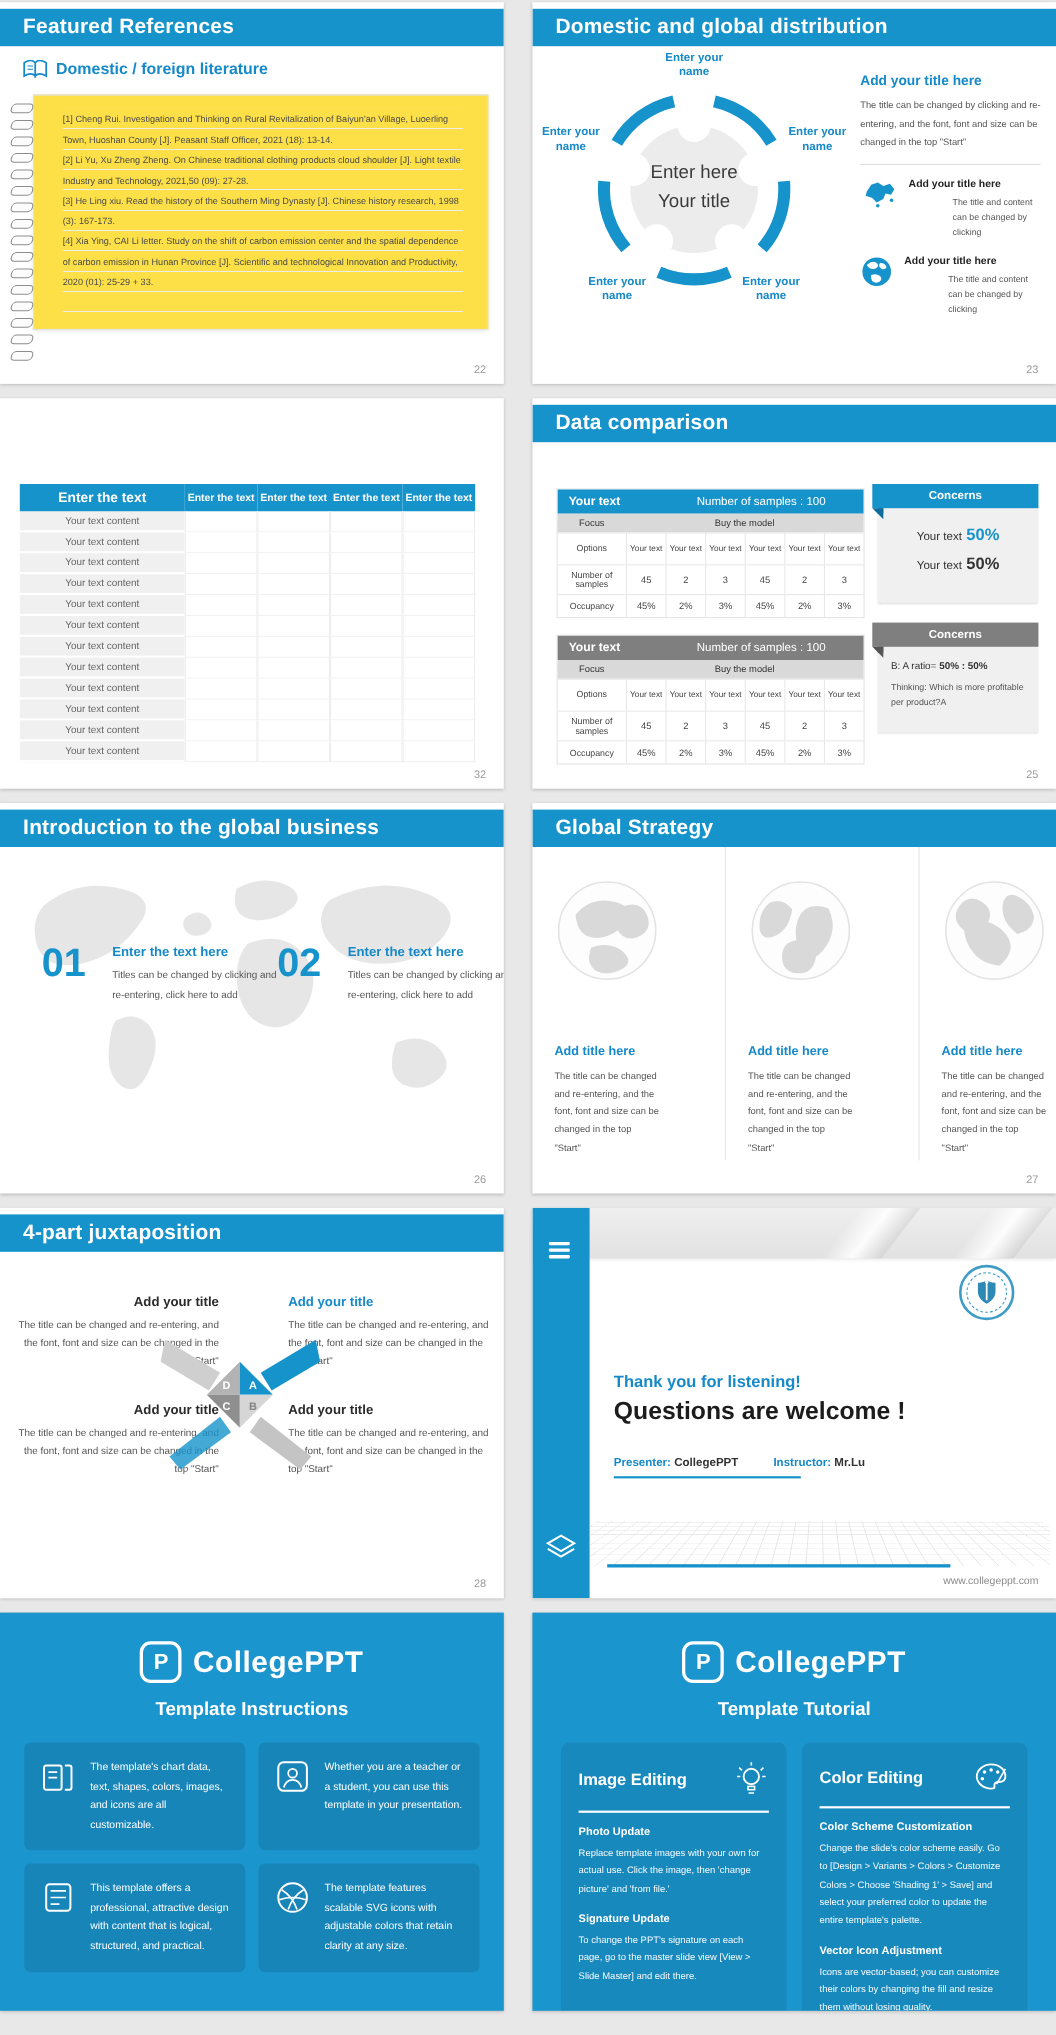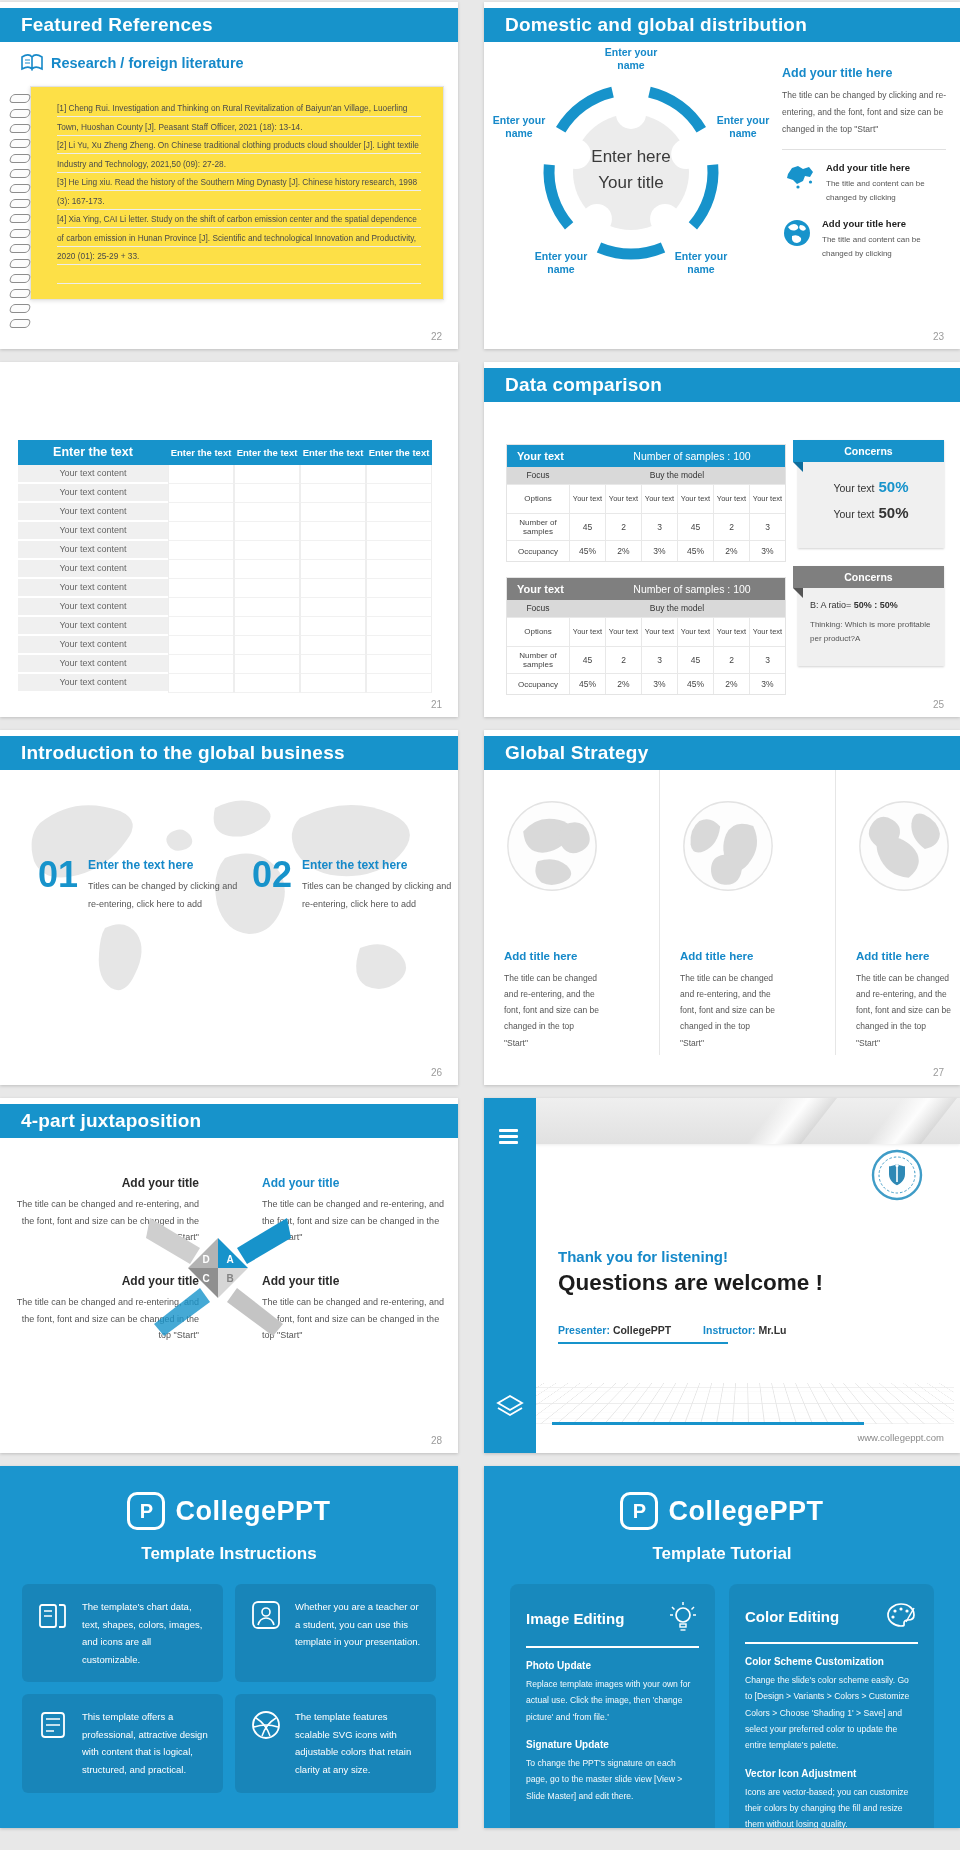--- a/index.html
+++ b/index.html
@@ -32,21 +32,21 @@
   #dist-wrap{position:absolute;left:12px;top:42px;width:280px;height:264px;}
   #dist-svg{position:absolute;left:0;top:0;}
   .dn{position:absolute;width:58px;text-align:center;color:var(--blue-text);font-weight:bold;font-size:10.5px;line-height:1.25;}
   .dcenter{position:absolute;left:55px;top:100px;width:160px;text-align:center;color:#3a3a3a;font-size:17px;line-height:1.55;}
   .dpanel{position:absolute;left:298px;top:64px;width:164px;}
   .dpanel h3{margin:0 0 7px;color:var(--blue-text);font-size:12.5px;}
   .dpanel .pbody{font-size:8.5px;color:#555;line-height:2.0;}
   .dpanel hr{border:none;border-top:1px solid #e0e0e0;margin:11px 0 12px;}
   .ditem{display:flex;gap:10px;margin-bottom:13px;align-items:flex-start;}
   .ditem .dtit{font-size:9.5px;font-weight:bold;color:#222;margin-bottom:4px;}
-  .ditem .dbody{font-size:8px;color:#555;line-height:1.75;}
+  .ditem .dbody{font-size:8px;color:#555;line-height:1.75;margin-left:40px;}
 
   
   #form-table{position:absolute;left:18px;top:78px;width:414px;display:grid;grid-template-columns:150px repeat(4,1fr);}
   .fh{background:var(--blue);color:#fff;font-weight:bold;font-size:9.5px;height:25px;line-height:25px;text-align:center;}
   .fh0{font-size:12.5px;}
   .fl{background:#f0f0f0;color:#666;font-size:9px;height:17px;line-height:17px;text-align:center;border-bottom:2px solid #fff;}
   .fc{background:#fff;border-right:1px solid #eee;border-bottom:1px solid #f1f1f1;border-left:1px solid #eee;}
 
   
   #comp-tables{position:absolute;left:22px;top:82px;width:280px;}
@@ -68,21 +68,21 @@
   .cbox.gray .cbox-head{background:var(--gray-head);}
   .cbox.gray .cbox-head::after{border-top-color:#555;border-right-color:#555;}
   .cline{text-align:center;margin-top:9px;font-size:10.5px;color:#333;}
   .cval{font-size:15px;font-weight:bold;margin-left:4px;}
   .cval.blue{color:var(--blue);}
   .cval.dark{color:#333;}
   .cratio{font-size:9px;color:#333;margin:12px 12px 0;}
   .cnote{font-size:8px;color:#555;line-height:1.7;margin:8px 12px 14px;}
 
   
-  .biz-item{position:absolute;display:flex;gap:10px;}
+  .biz-item{position:absolute;display:flex;gap:24px;}
   .biz-num{font-size:36px;font-weight:bold;color:var(--blue);line-height:.95;}
   .biz-tit{font-size:12px;font-weight:bold;color:var(--blue-text);margin-bottom:6px;}
   .biz-body{font-size:9px;color:#555;line-height:1.95;width:158px;}
 
   
   .gs-cols{position:absolute;left:0;top:40px;right:0;bottom:30px;display:flex;gap:39px;}
   .gs-col{flex:1;padding:28px 20px 0;position:relative;}
   .gs-col + .gs-col{border-left:1px solid #e6e6e6;}
   .gs-globe{display:block;margin:0 auto;}
   .gs-tit{font-size:11.5px;font-weight:bold;color:var(--blue-text);margin:56px 0 8px;}
@@ -143,21 +143,21 @@
 <div class="slide" style="left:0;top:2px;width:458px;height:347px;">
   <div class="sl-head"><span>Featured References</span></div>
   <div class="sec-row">
     <span>
       <svg width="24" height="18" viewBox="0 0 24 18">
           <path d="M2,3 C6,0.5 10,0.5 12,3 L12,15 C10,12.8 6,12.8 2,15 Z M22,3 C18,0.5 14,0.5 12,3 L12,15 C14,12.8 18,12.8 22,15 Z" fill="none" stroke="#1689c9" stroke-width="1.6"></path>
           <line x1="5" y1="6" x2="10" y2="6" stroke="#1689c9" stroke-width="1"></line>
           <line x1="5" y1="9" x2="10" y2="9" stroke="#1689c9" stroke-width="1"></line>
         </svg>
     </span>
-    <span class="sec-title">Research / foreign literature</span>
+    <span class="sec-title">Domestic / foreign literature</span>
   </div>
   <div class="ref-card">
     <div class="ref-inner" id="refs-list">
         <div class="ref-line">[1] Cheng Rui. Investigation and Thinking on Rural Revitalization of Baiyun'an Village, Luoerling Town, Huoshan County [J]. Peasant Staff Officer, 2021 (18): 13-14.</div>
         <div class="ref-line">[2] Li Yu, Xu Zheng Zheng. On Chinese traditional clothing products cloud shoulder [J]. Light textile Industry and Technology, 2021,50 (09): 27-28.</div>
         <div class="ref-line">[3] He Ling xiu. Read the history of the Southern Ming Dynasty [J]. Chinese history research, 1998 (3): 167-173.</div>
         <div class="ref-line">[4] Xia Ying, CAI Li letter. Study on the shift of carbon emission center and the spatial dependence of carbon emission in Hunan Province [J]. Scientific and technological Innovation and Productivity, 2020 (01): 25-29 + 33.</div>
       </div>
   </div>
   <div class="rings" id="rings">
@@ -303,21 +303,21 @@
       <div class="fc"></div>
       <div class="fc"></div>
       <div class="fc"></div>
       <div class="fc"></div>
       <div class="fl">Your text content</div>
       <div class="fc"></div>
       <div class="fc"></div>
       <div class="fc"></div>
       <div class="fc"></div>
     </div>
-  <div class="pagenum">21</div>
+  <div class="pagenum">32</div>
 </div>
 
 <div class="slide" style="left:484px;top:362px;width:476px;height:355px;">
   <div class="sl-head"><span>Data comparison</span></div>
   <div id="comp-tables">
       <div class="ct">
         <div class="ct-head">
           <span class="ct-name">Your text</span>
           <span class="ct-samp">Number of samples : 100</span>
         </div>

